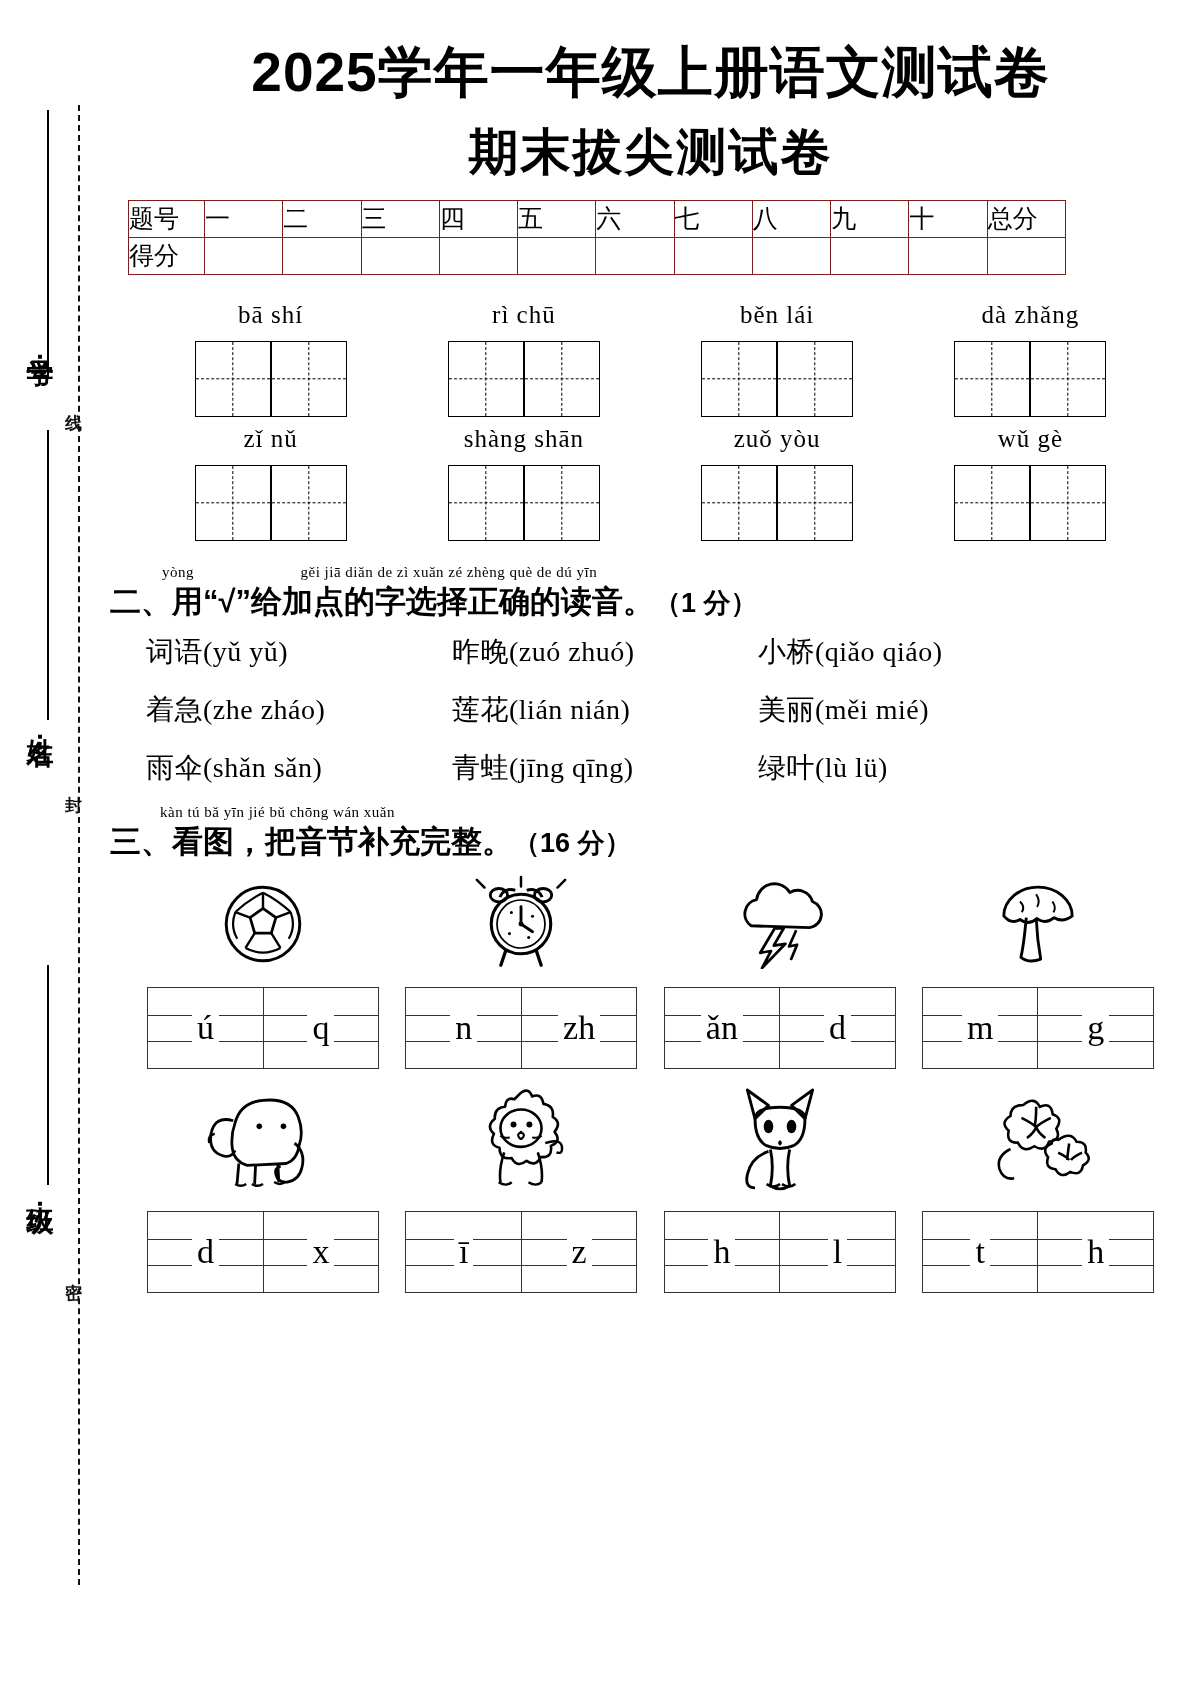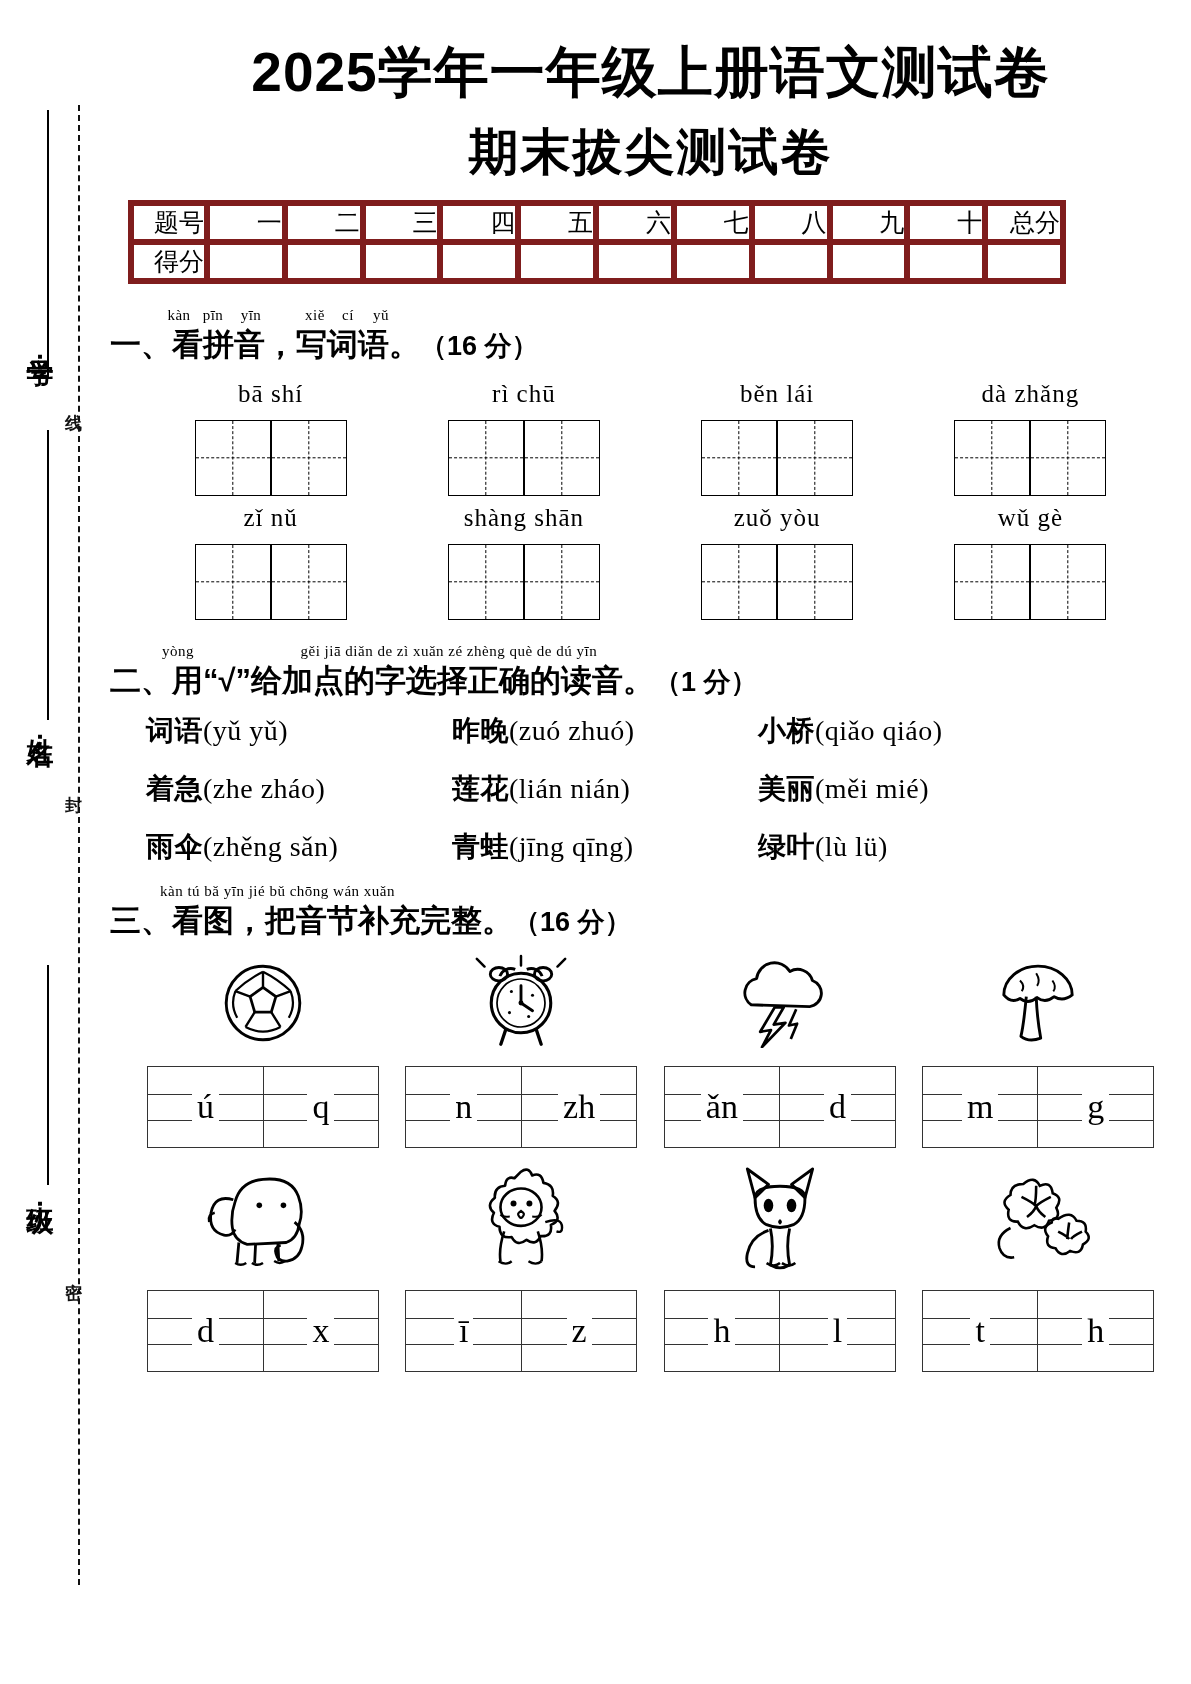--- a/index.html
+++ b/index.html
@@ -55,21 +55,21 @@
     font-size:29px; letter-spacing:1px;
   }
   .meta-line .gap { display:inline-block; width:26px; }
 
   
   table.score {
     border-collapse:collapse; margin:14px 0 0 18px; width:938px;
     table-layout:fixed;
   }
   table.score td {
-    border:6px solid #7f1d1d; height:37px; text-align:right;
+    border:1px solid #7f1d1d; height:37px; text-align:left;
     font-size:25px; padding:0;
   }
   table.score td.hdr { width:76px; }
 
   
   .sec { margin-top:26px; position:relative; }
   .sec-head { position:relative; padding-left:10px; height:52px; }
   .sec-py {
     position:absolute; top:-3px; left:0; width:100%;
     font-size:15px; letter-spacing:0.5px; white-space:nowrap;
@@ -99,21 +99,21 @@
     left:50%; top:0; bottom:0; border-left:1.4px dashed #000; transform:translateX(-0.7px);
   }
   .tzg .cell::after {
     top:50%; left:0; right:0; border-top:1.4px dashed #000; transform:translateY(-0.7px);
   }
 
   
   .q2-grid { margin-top:14px; padding-left:36px; }
   .q2-row { display:flex; margin-bottom:20px; }
   .q2-cell { width:306px; font-size:28px; white-space:nowrap; letter-spacing:0.5px; }
-  .q2-cell .hz { font-family:"Liberation Sans","DejaVu Sans",sans-serif; font-weight:700; }
+  .q2-cell .hz { font-family:"Liberation Sans","DejaVu Sans",sans-serif; font-weight:400; }
 
   
   .pic-row { display:flex; justify-content:space-around; padding:0 24px; margin-top:6px; }
   .pic-cell { width:240px; height:118px; display:flex; align-items:center; justify-content:center; }
   .pic-cell svg { display:block; }
 
   .sylrow { display:flex; justify-content:space-around; padding:0 24px; margin-top:4px; }
   .syl {
     width:232px; height:82px; border:1.3px solid #333; position:relative;
     display:flex;
@@ -181,28 +181,20 @@
       <td></td>
       <td></td>
       <td></td>
       <td></td>
       <td></td>
     </tr>
   </tbody>
     </table>
 
   <div class="sec">
-    <div class="sec-head">
-      <div class="sec-py" style="padding-left:52px;">
-        <span style="width:34px">kàn</span><span style="width:34px">pīn</span><span style="width:42px">yīn</span><span style="width:26px"></span><span style="width:34px">xiě</span><span style="width:32px">cí</span><span style="width:34px">yǔ</span>
-      </div>
-      <div class="sec-title">
-        <span>一、看拼音，写词语。</span><span class="pts">（16 分）</span>
-      </div>
-    </div>
 
     <div class="tzg-row" style="margin-top:18px;">
       <div class="tzg-item">
         <div class="tzg-py">bā shí</div>
         <div class="tzg">
             <div class="cell"></div>
             <div class="cell"></div>
           </div>
       </div>
       <div class="tzg-item">
@@ -277,21 +269,21 @@
         <div class="q2-cell"><span class="hz">词语</span><span>(yǔ  yǔ)</span></div>
         <div class="q2-cell"><span class="hz">昨晚</span><span>(zuó zhuó)</span></div>
         <div class="q2-cell"><span class="hz">小桥</span><span>(qiǎo qiáo)</span></div>
       </div>
       <div class="q2-row">
         <div class="q2-cell"><span class="hz">着急</span><span>(zhe zháo)</span></div>
         <div class="q2-cell"><span class="hz">莲花</span><span>(lián nián)</span></div>
         <div class="q2-cell"><span class="hz">美丽</span><span>(měi mié)</span></div>
       </div>
       <div class="q2-row">
-        <div class="q2-cell"><span class="hz">雨伞</span><span>(zhěng sǎn)</span></div>
+        <div class="q2-cell"><span class="hz">雨伞</span><span>(shǎn sǎn)</span></div>
         <div class="q2-cell"><span class="hz">青蛙</span><span>(jīng qīng)</span></div>
         <div class="q2-cell"><span class="hz">绿叶</span><span>(lù  lü)</span></div>
       </div>
     </div>
   </div>
 
   <div class="sec" style="margin-top:10px;">
     <div class="sec-head">
       <div class="sec-py" style="padding-left:50px;">kàn tú   bǎ yīn jié bǔ chōng wán xuǎn</div>
       <div class="sec-title">

